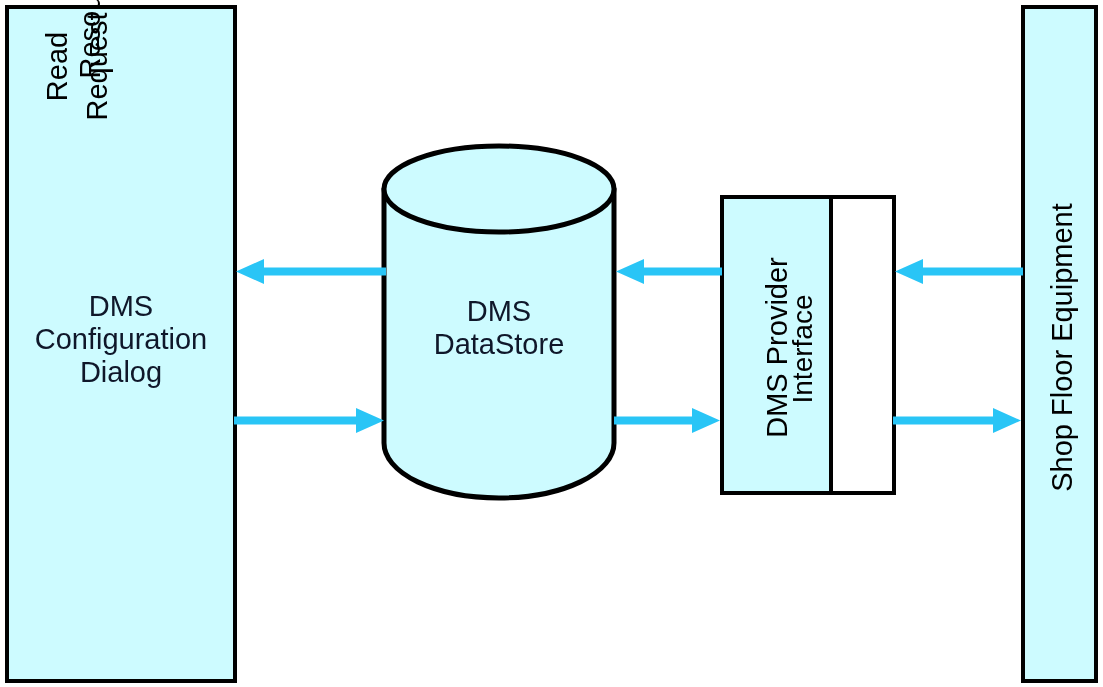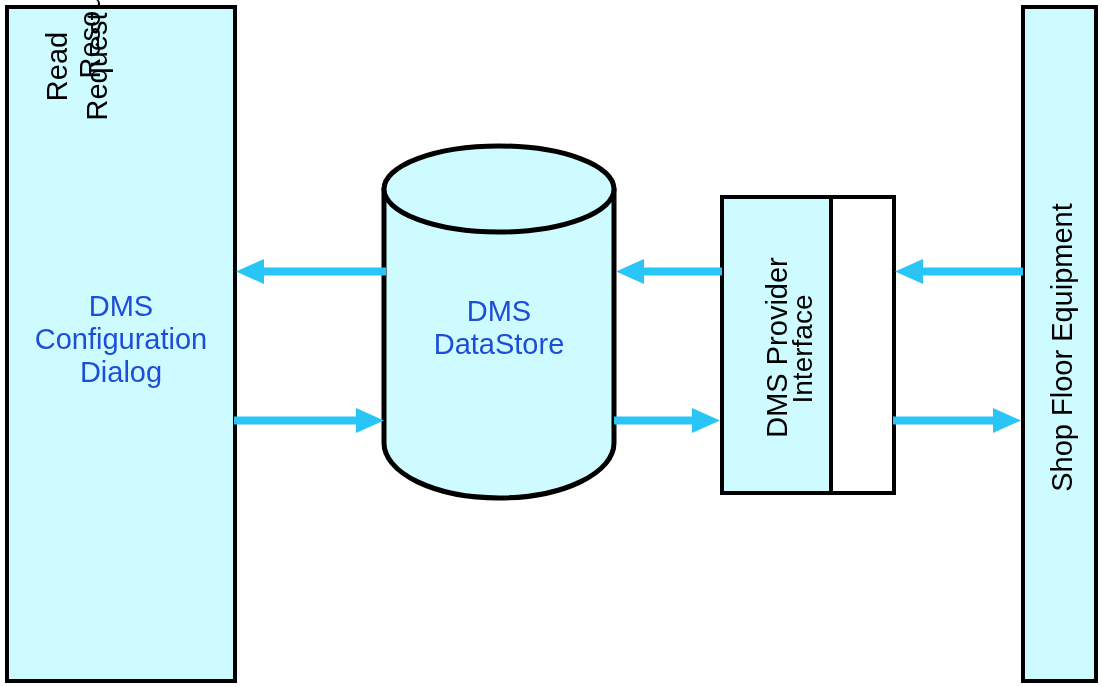--- a/index.html
+++ b/index.html
@@ -16,21 +16,21 @@
     font-family: "Liberation Sans", sans-serif;
   }
   .node-box {
     position: absolute;
     box-sizing: border-box;
     border: 4px solid #000000;
     background: #CDFBFF;
   }
   .node-label {
     position: absolute;
-    color: #1d4ed8;
+    color: #0f172a;
     font-family: "Liberation Sans", sans-serif;
     font-weight: 400;
     text-align: center;
     line-height: 1.14;
     white-space: pre-line;
     user-select: none;
   }
   
   #dialog-box {
     left: 5px;

